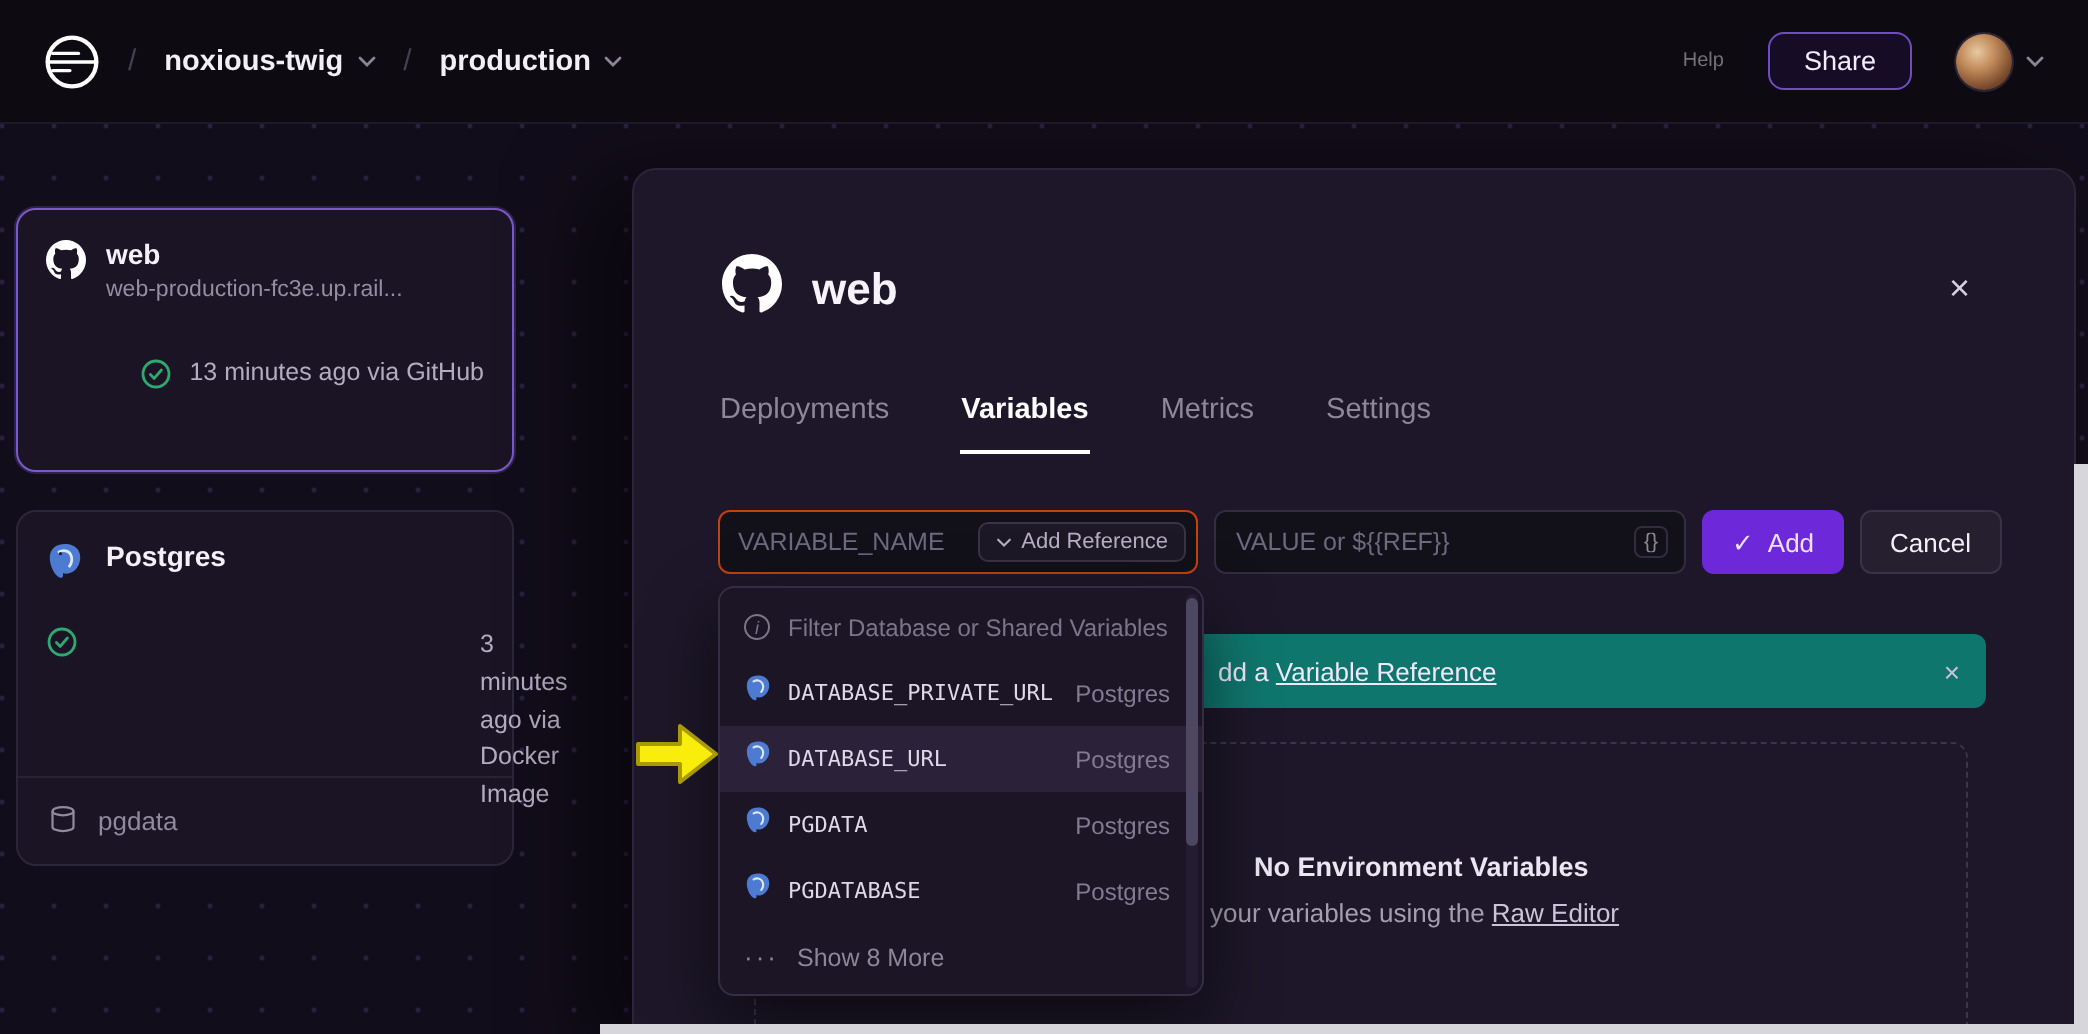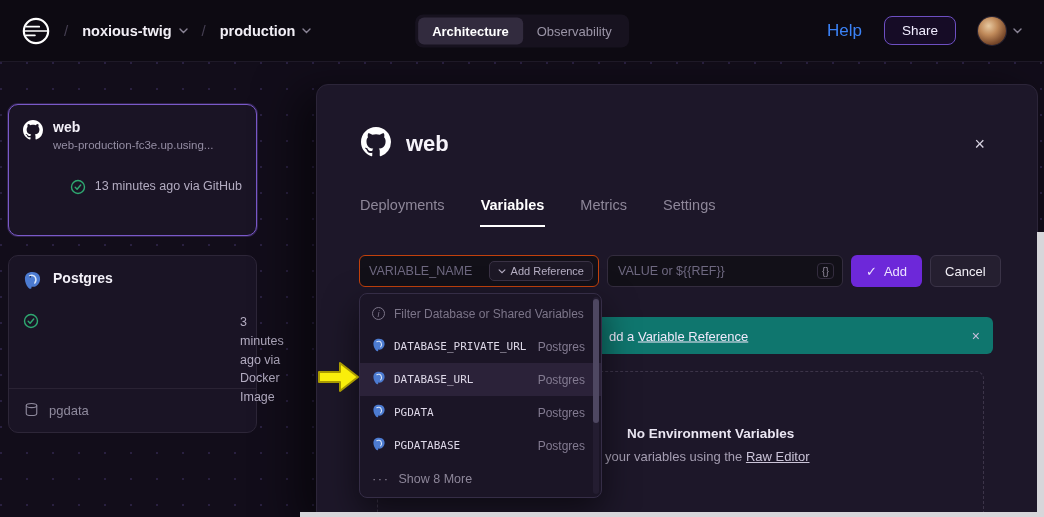--- a/index.html
+++ b/index.html
@@ -13,21 +13,21 @@
   .logo { width:28px; height:28px; display:flex; align-items:center; cursor:pointer; }
   .slash { color:#453f52; font-size:15px; margin:0 6px; }
   .crumb { display:flex; align-items:center; gap:7px; background:none; border:none; color:#f2eff6;
            font-weight:700; font-size:14.5px; cursor:pointer; font-family:inherit; }
   .nav-tabs { position:absolute; left:50%; top:50%; transform:translate(-50%,-50%);
               display:flex; background:#17121f; border-radius:8px; padding:3px; }
   .nav-tab { border:none; background:transparent; color:#9a94a6; font-size:13px; padding:6px 14px;
              border-radius:6px; font-family:inherit; cursor:pointer; }
   .nav-tab.active { background:#322b3e; color:#ffffff; font-weight:600; }
   .nav-right { margin-left:auto; display:flex; align-items:center; gap:22px; }
-  .help { background:none; border:none; color:#3b82f6; font-size:17px; cursor:pointer; font-family:inherit; }
+  .help { background:none; border:none; color:#737373; font-size:10px; cursor:pointer; font-family:inherit; }
   .share { background:rgba(109,40,217,0.10); border:1px solid #6d4fc2; color:#f1edff; font-size:13.5px;
            padding:6px 17px; border-radius:8px; cursor:pointer; font-family:inherit; }
   .avatar-group { display:flex; align-items:center; gap:7px; cursor:pointer; }
   .avatar { width:28px; height:28px; border-radius:50%;
             background:radial-gradient(circle at 38% 32%, #e7c9a1 0%, #c08a5a 35%, #7a4a2c 70%, #3c2617 100%);
             box-shadow:0 0 0 1px #2b2535; }
 
   
   .canvas { position:absolute; top:62px; left:0; right:0; bottom:0; background-color:#120d1a;
             background-image:radial-gradient(circle, #292040 1.1px, transparent 1.45px);
@@ -133,24 +133,20 @@
         </svg>
     </button>
     <span class="slash">/</span>
     <button class="crumb">
       <span>production</span>
       <svg width="9" height="6" viewBox="0 0 9 6">
           <path d="M1 1l3.5 3.5L8 1" stroke="#8a8496" stroke-width="1.4" fill="none" stroke-linecap="round"></path>
         </svg>
     </button>
 
-    <div class="nav-tabs">
-      <button class="nav-tab active">Architecture</button>
-      <button class="nav-tab">Observability</button>
-    </div>
 
     <div class="nav-right">
       <button class="help">Help</button>
       <button class="share">Share</button>
       <div class="avatar-group">
         <span class="avatar"></span>
         <svg width="9" height="6" viewBox="0 0 9 6">
             <path d="M1 1l3.5 3.5L8 1" stroke="#8a8496" stroke-width="1.4" fill="none" stroke-linecap="round"></path>
           </svg>
       </div>
@@ -161,21 +157,21 @@
 
     <div class="card web">
       <div class="card-head">
         <span class="card-icon">
           <svg width="20" height="20" viewBox="0 0 16 16" fill="#ffffff">
               <path d="M8 0C3.58 0 0 3.58 0 8c0 3.54 2.29 6.53 5.47 7.59.4.07.55-.17.55-.38 0-.19-.01-.82-.01-1.49-2.01.37-2.53-.49-2.69-.94-.09-.23-.48-.94-.82-1.13-.28-.15-.68-.52-.01-.53.63-.01 1.08.58 1.23.82.72 1.21 1.87.87 2.33.66.07-.52.28-.87.51-1.07-1.78-.2-3.64-.89-3.64-3.95 0-.87.31-1.59.82-2.15-.08-.2-.36-1.02.08-2.12 0 0 .67-.21 2.2.82.64-.18 1.32-.27 2-.27.68 0 1.36.09 2 .27 1.53-1.04 2.2-.82 2.2-.82.44 1.1.16 1.92.08 2.12.51.56.82 1.27.82 2.15 0 3.07-1.87 3.75-3.65 3.95.29.25.54.73.54 1.48 0 1.07-.01 1.93-.01 2.2 0 .21.15.46.55.38A8.012 8.012 0 0016 8c0-4.42-3.58-8-8-8z"></path>
             </svg>
         </span>
         <div>
           <div class="card-name">web</div>
-          <div class="card-domain">web-production-fc3e.up.using...</div>
+          <div class="card-domain">web-production-fc3e.up.rail...</div>
         </div>
       </div>
       <div class="card-status">
         <span class="status-icon">
           <svg width="16" height="16" viewBox="0 0 16 16">
               <circle cx="8" cy="8" r="6.5" fill="none" stroke="#2fa871" stroke-width="1.4"></circle>
               <path d="M5.2 8.3l1.9 1.9 3.6-4.2" fill="none" stroke="#2fa871" stroke-width="1.4" stroke-linecap="round" stroke-linejoin="round"></path>
             </svg>
         </span>
         <span>13 minutes ago via GitHub</span>

